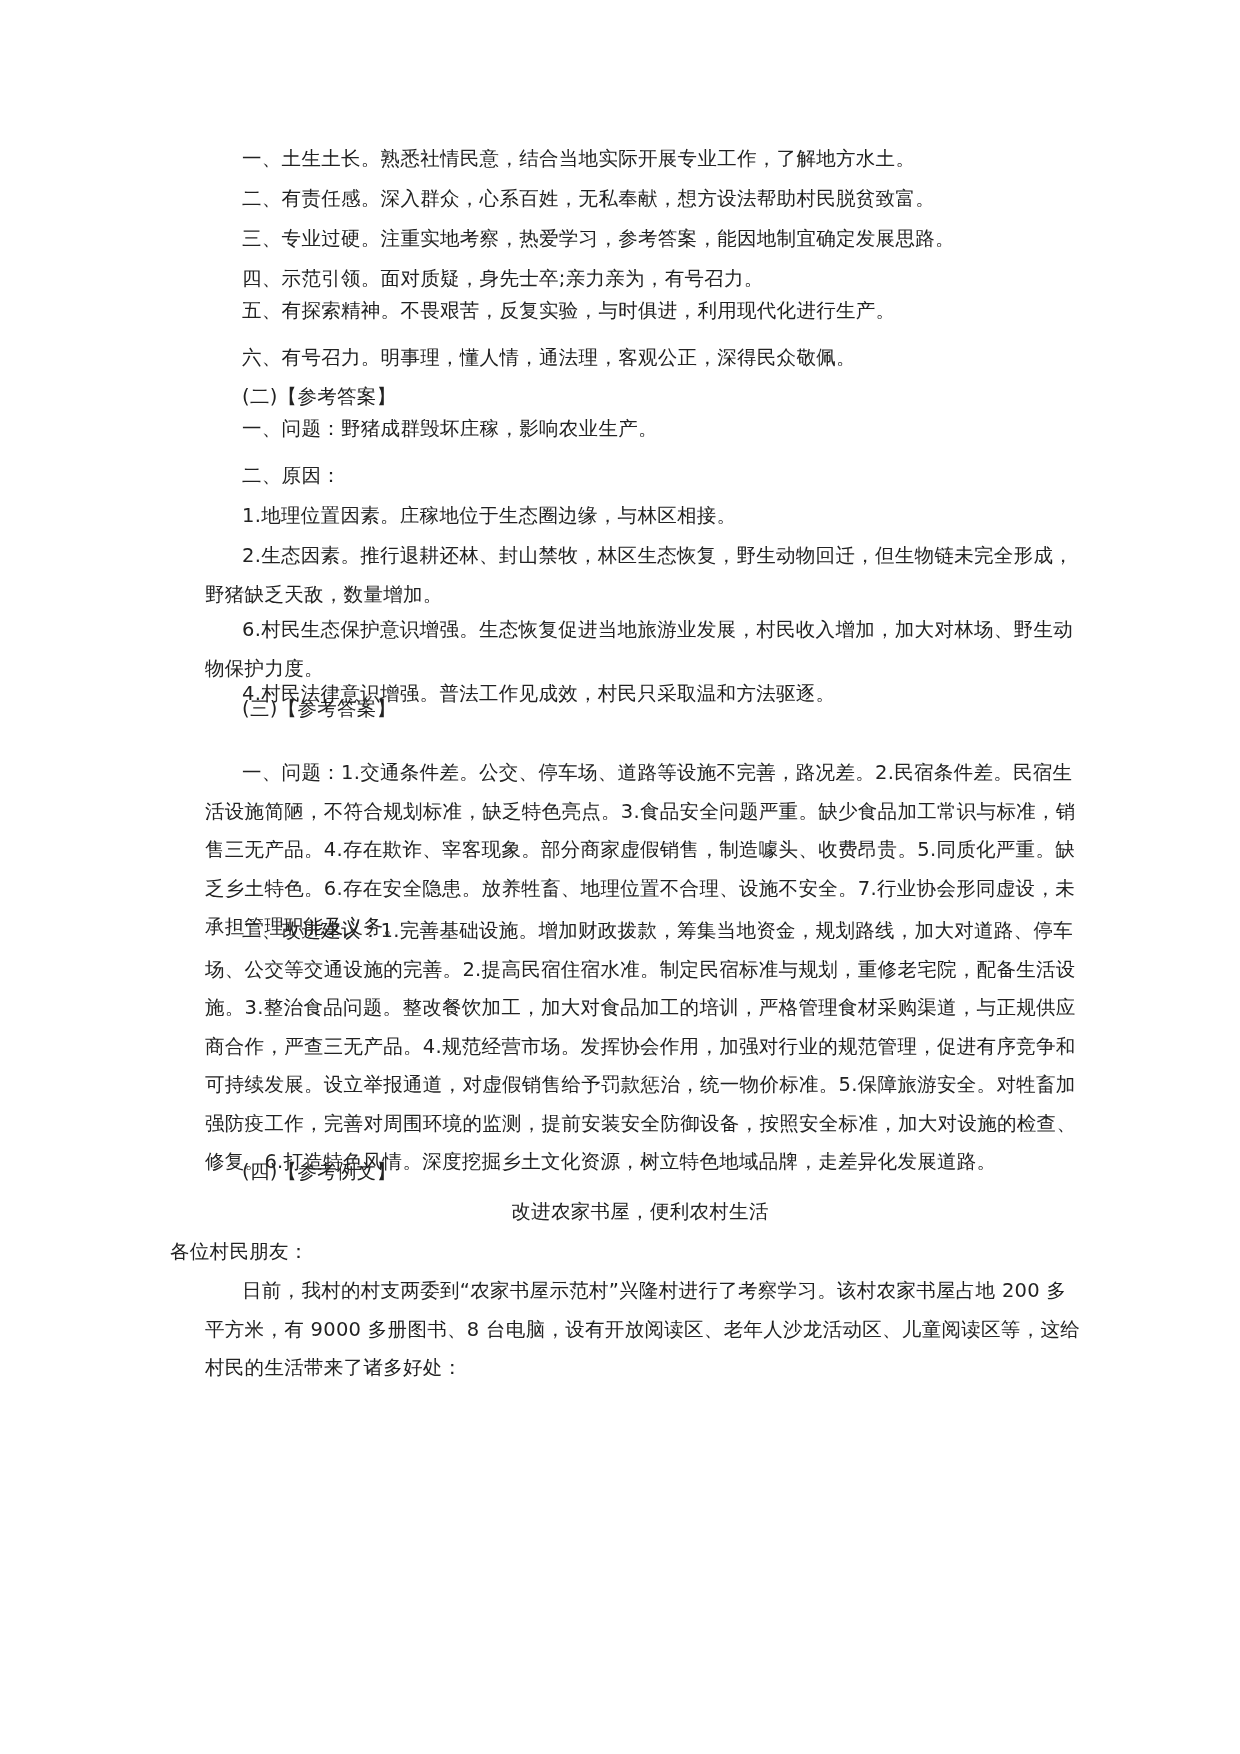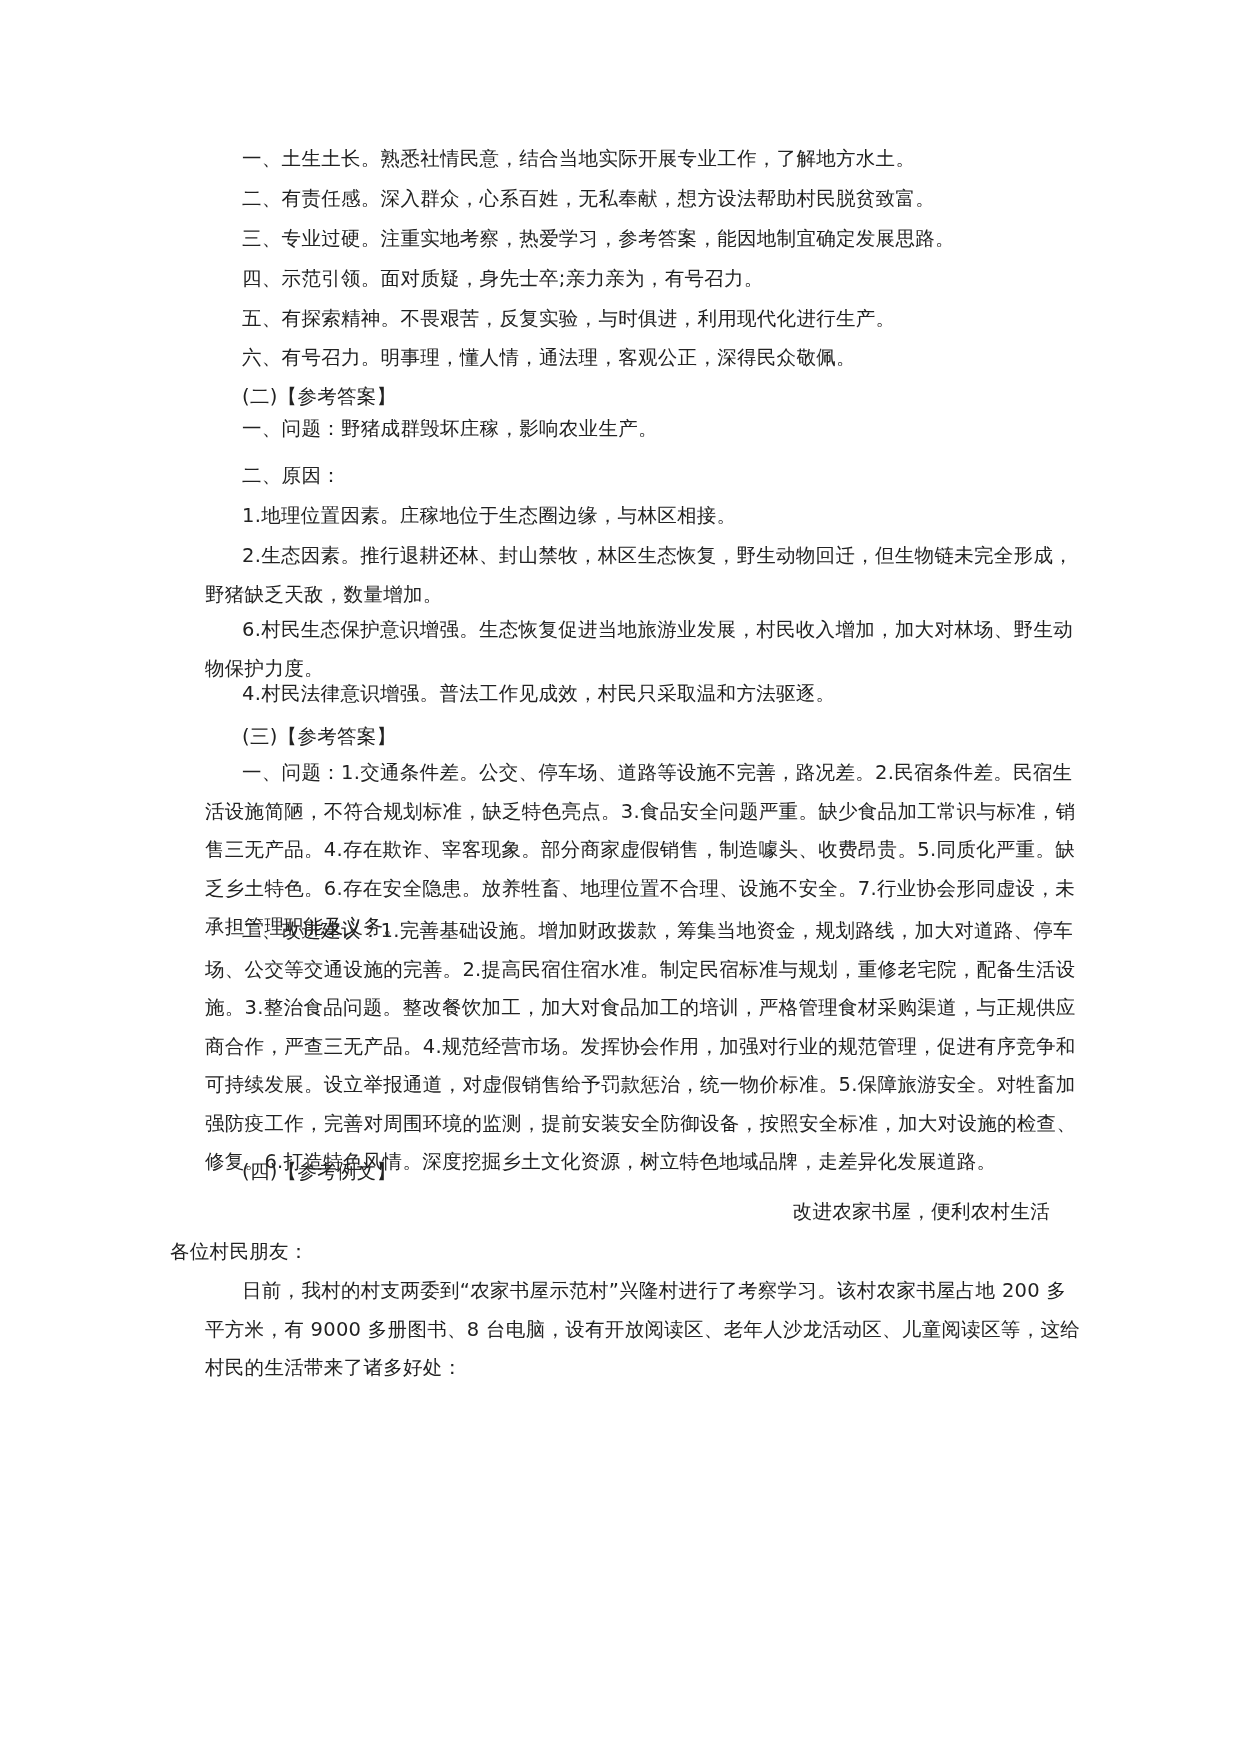--- a/index.html
+++ b/index.html
@@ -3,42 +3,42 @@
 <meta charset="utf-8">
 <style>
   html, body { margin: 0; padding: 0; background: #ffffff; }
   body { width: 1240px; height: 1754px; position: relative; overflow: hidden;
          font-family: "DejaVu Sans", "Liberation Sans", sans-serif; color: #222222; }
   .page { position: absolute; left: 170px; top: 0; width: 880px; }
   .p { position: absolute; left: 0; width: 880px; font-size: 19.5px; line-height: 38.5px;
        letter-spacing: 0.3px; white-space: normal; }
   .indent { text-indent: 37px; margin-left: 35px; }
   .b { font-weight: normal; }
-  .center { text-align: right; }
+  .center { text-align: center; }
 </style>
 </head>
 <body>
 
 <div class="page">
   <div class="p indent" style="top:140px">一、土生土长。熟悉社情民意，结合当地实际开展专业工作，了解地方水土。</div>
   <div class="p indent" style="top:180px">二、有责任感。深入群众，心系百姓，无私奉献，想方设法帮助村民脱贫致富。</div>
   <div class="p indent" style="top:220px">三、专业过硬。注重实地考察，热爱学习，参考答案，能因地制宜确定发展思路。</div>
   <div class="p indent" style="top:260px">四、示范引领。面对质疑，身先士卒;亲力亲为，有号召力。</div>
-  <div class="p indent" style="top:300px">五、有探索精神。不畏艰苦，反复实验，与时俱进，利用现代化进行生产。</div>
+  <div class="p indent" style="top:292px">五、有探索精神。不畏艰苦，反复实验，与时俱进，利用现代化进行生产。</div>
   <div class="p indent" style="top:339px">六、有号召力。明事理，懂人情，通法理，客观公正，深得民众敬佩。</div>
 
   <div class="p indent b" style="top:378px">(二)【参考答案】</div>
   <div class="p indent" style="top:410px">一、问题：野猪成群毁坏庄稼，影响农业生产。</div>
   <div class="p indent" style="top:457px">二、原因：</div>
   <div class="p indent" style="top:497px">1.地理位置因素。庄稼地位于生态圈边缘，与林区相接。</div>
   <div class="p indent" style="top:537px">2.生态因素。推行退耕还林、封山禁牧，林区生态恢复，野生动物回迁，但生物链未完全形成，野猪缺乏天敌，数量增加。</div>
   <div class="p indent" style="top:611px">6.村民生态保护意识增强。生态恢复促进当地旅游业发展，村民收入增加，加大对林场、野生动物保护力度。</div>
   <div class="p indent" style="top:675px">4.村民法律意识增强。普法工作见成效，村民只采取温和方法驱逐。</div>
 
-  <div class="p indent b" style="top:718px">(三)【参考答案】</div>
+  <div class="p indent b" style="top:690px">(三)【参考答案】</div>
   <div class="p indent" style="top:754px">一、问题：1.交通条件差。公交、停车场、道路等设施不完善，路况差。2.民宿条件差。民宿生活设施简陋，不符合规划标准，缺乏特色亮点。3.食品安全问题严重。缺少食品加工常识与标准，销售三无产品。4.存在欺诈、宰客现象。部分商家虚假销售，制造噱头、收费昂贵。5.同质化严重。缺乏乡土特色。6.存在安全隐患。放养牲畜、地理位置不合理、设施不安全。7.行业协会形同虚设，未承担管理职能及义务。</div>
   <div class="p indent" style="top:912px">二、改进建议：1.完善基础设施。增加财政拨款，筹集当地资金，规划路线，加大对道路、停车场、公交等交通设施的完善。2.提高民宿住宿水准。制定民宿标准与规划，重修老宅院，配备生活设施。3.整治食品问题。整改餐饮加工，加大对食品加工的培训，严格管理食材采购渠道，与正规供应商合作，严查三无产品。4.规范经营市场。发挥协会作用，加强对行业的规范管理，促进有序竞争和可持续发展。设立举报通道，对虚假销售给予罚款惩治，统一物价标准。5.保障旅游安全。对牲畜加强防疫工作，完善对周围环境的监测，提前安装安全防御设备，按照安全标准，加大对设施的检查、修复。6.打造特色风情。深度挖掘乡土文化资源，树立特色地域品牌，走差异化发展道路。</div>
 
   <div class="p indent b" style="top:1153px">(四)【参考例文】</div>
   <div class="p center b" style="top:1193px; padding-left:60px; box-sizing:border-box;">改进农家书屋，便利农村生活</div>
   <div class="p" style="top:1233px">各位村民朋友：</div>
   <div class="p indent" style="top:1272px">日前，我村的村支两委到“农家书屋示范村”兴隆村进行了考察学习。该村农家书屋占地 200 多平方米，有 9000 多册图书、8 台电脑，设有开放阅读区、老年人沙龙活动区、儿童阅读区等，这给村民的生活带来了诸多好处：</div>
 </div>
 
 </body></html>

